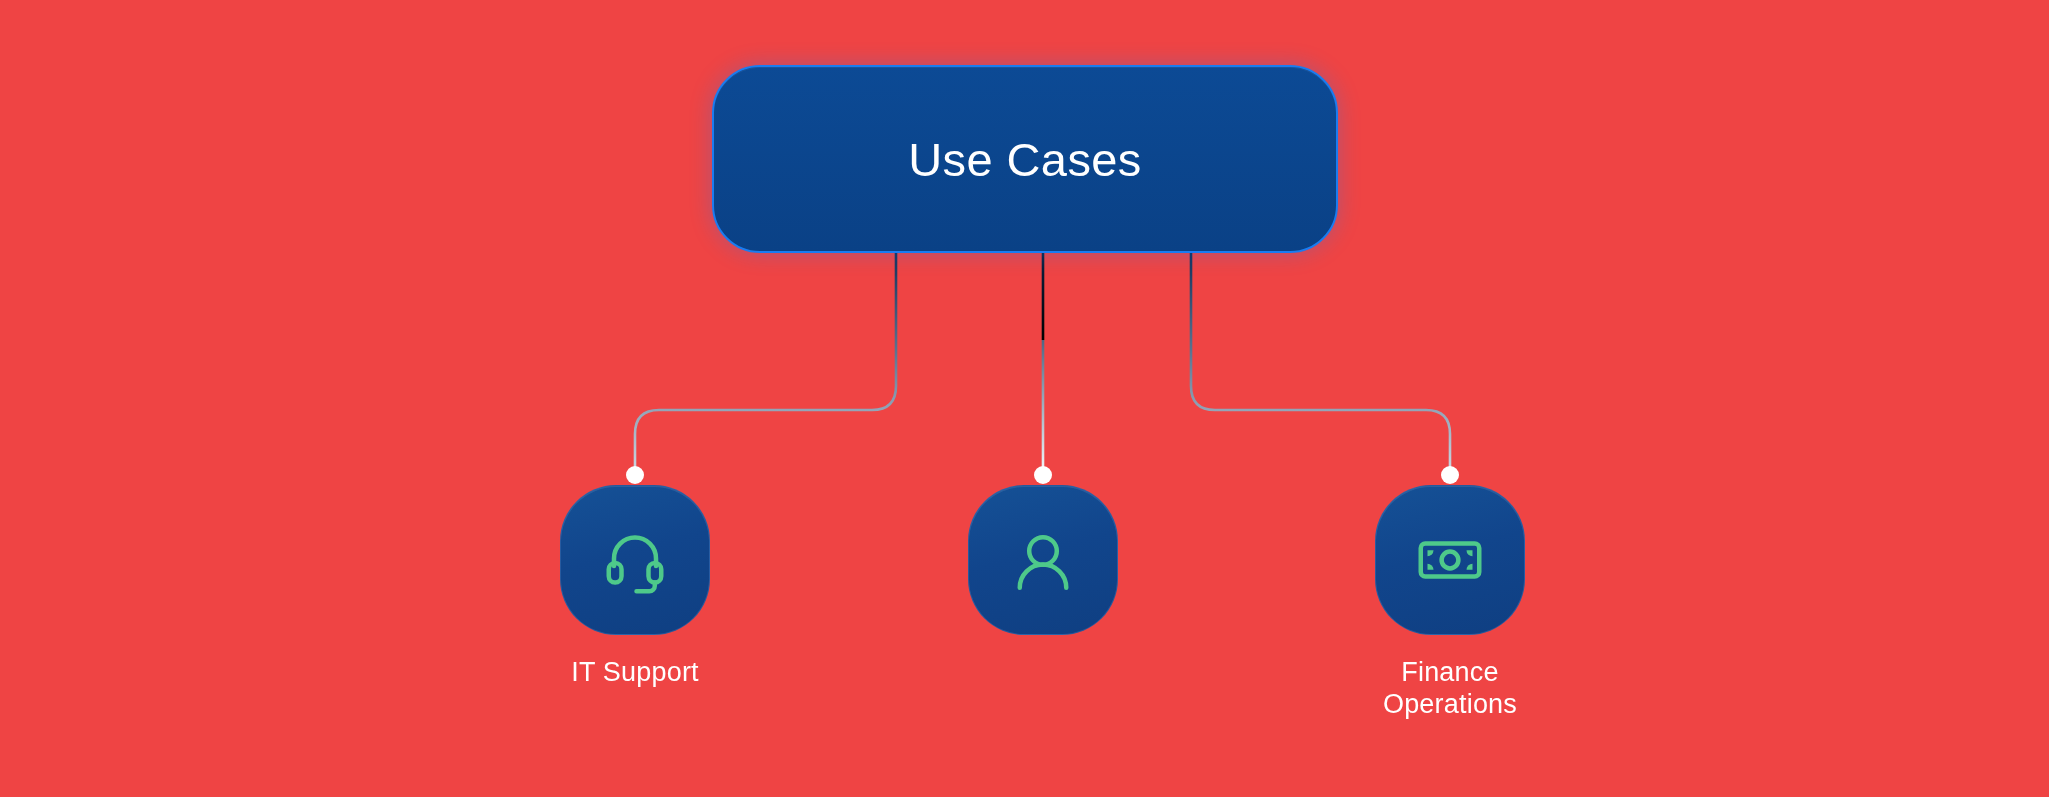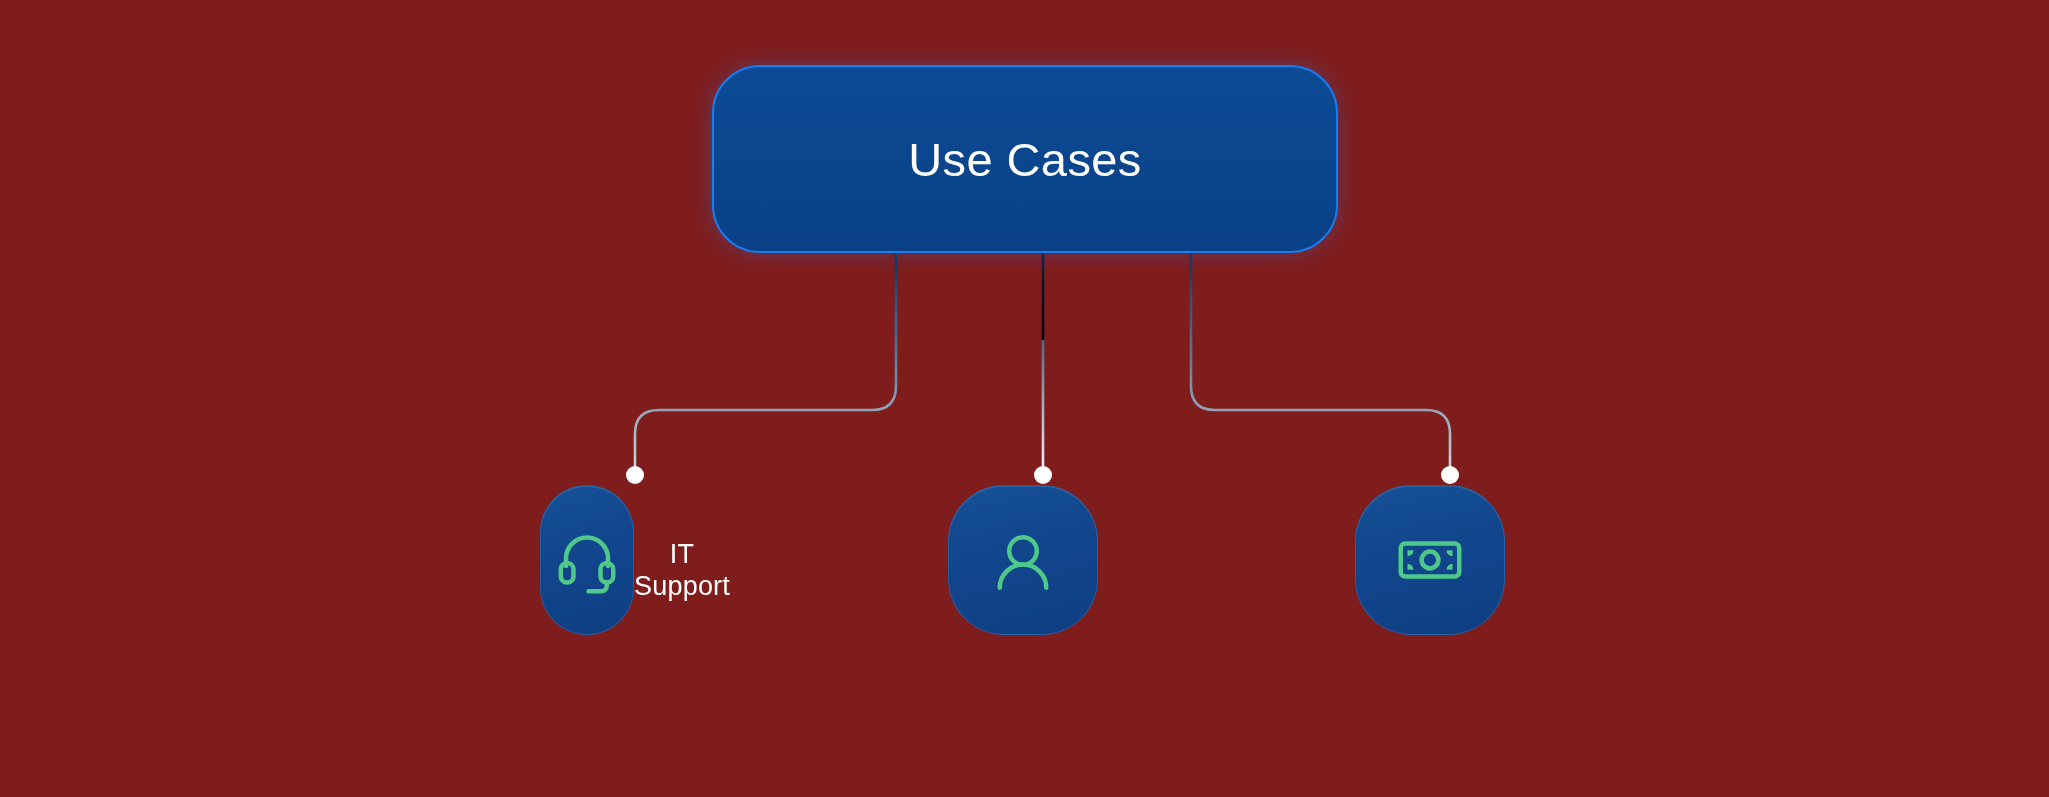--- a/index.html
+++ b/index.html
@@ -10,21 +10,21 @@
     width: 2049px;
     height: 797px;
     overflow: hidden;
     font-family: "Liberation Sans", sans-serif;
   }
 
   #stage {
     position: relative;
     width: 2049px;
     height: 797px;
-    background: #7f1d1d;
+    background: #ef4444;
   }
 
   
   #connectors {
     position: absolute;
     left: 0;
     top: 0;
     width: 2049px;
     height: 797px;
     pointer-events: none;
@@ -54,20 +54,21 @@
     letter-spacing: 0.4px;
     line-height: 1;
     white-space: nowrap;
   }
 
   
   .child {
     position: absolute;
     width: 190px;
     display: flex;
+    flex-direction: column;
     align-items: center;
   }
 
   .child-tile {
     width: 150px;
     height: 150px;
     border-radius: 56px;
     background: linear-gradient(165deg, #155196 0%, #11458c 45%, #0f3f82 100%);
     border: 1px solid rgba(125,175,235,0.22);
     box-shadow: inset 0 1px 0 rgba(255,255,255,0.10);
@@ -154,15 +155,17 @@
     <div class="child-tile">
       <svg class="child-icon" viewBox="0 0 48 48" fill="none">
         <rect x="4.5" y="13" width="39" height="22" rx="3" stroke="#4ec98a" stroke-width="3" fill="none"></rect>
         <circle cx="24" cy="24" r="5.6" stroke="#4ec98a" stroke-width="3" fill="none"></circle>
         <path d="M9 17.5 h4 a4 4 0 0 1 -4 4 z" fill="#4ec98a"></path>
         <path d="M39 17.5 h-4 a4 4 0 0 0 4 4 z" fill="#4ec98a"></path>
         <path d="M9 30.5 h4 a4 4 0 0 0 -4 -4 z" fill="#4ec98a"></path>
         <path d="M39 30.5 h-4 a4 4 0 0 1 4 -4 z" fill="#4ec98a"></path>
       </svg>
     </div>
+    <div class="child-label">Finance
+Operations</div>
   </div>
 
 </div>
 
 </body></html>

